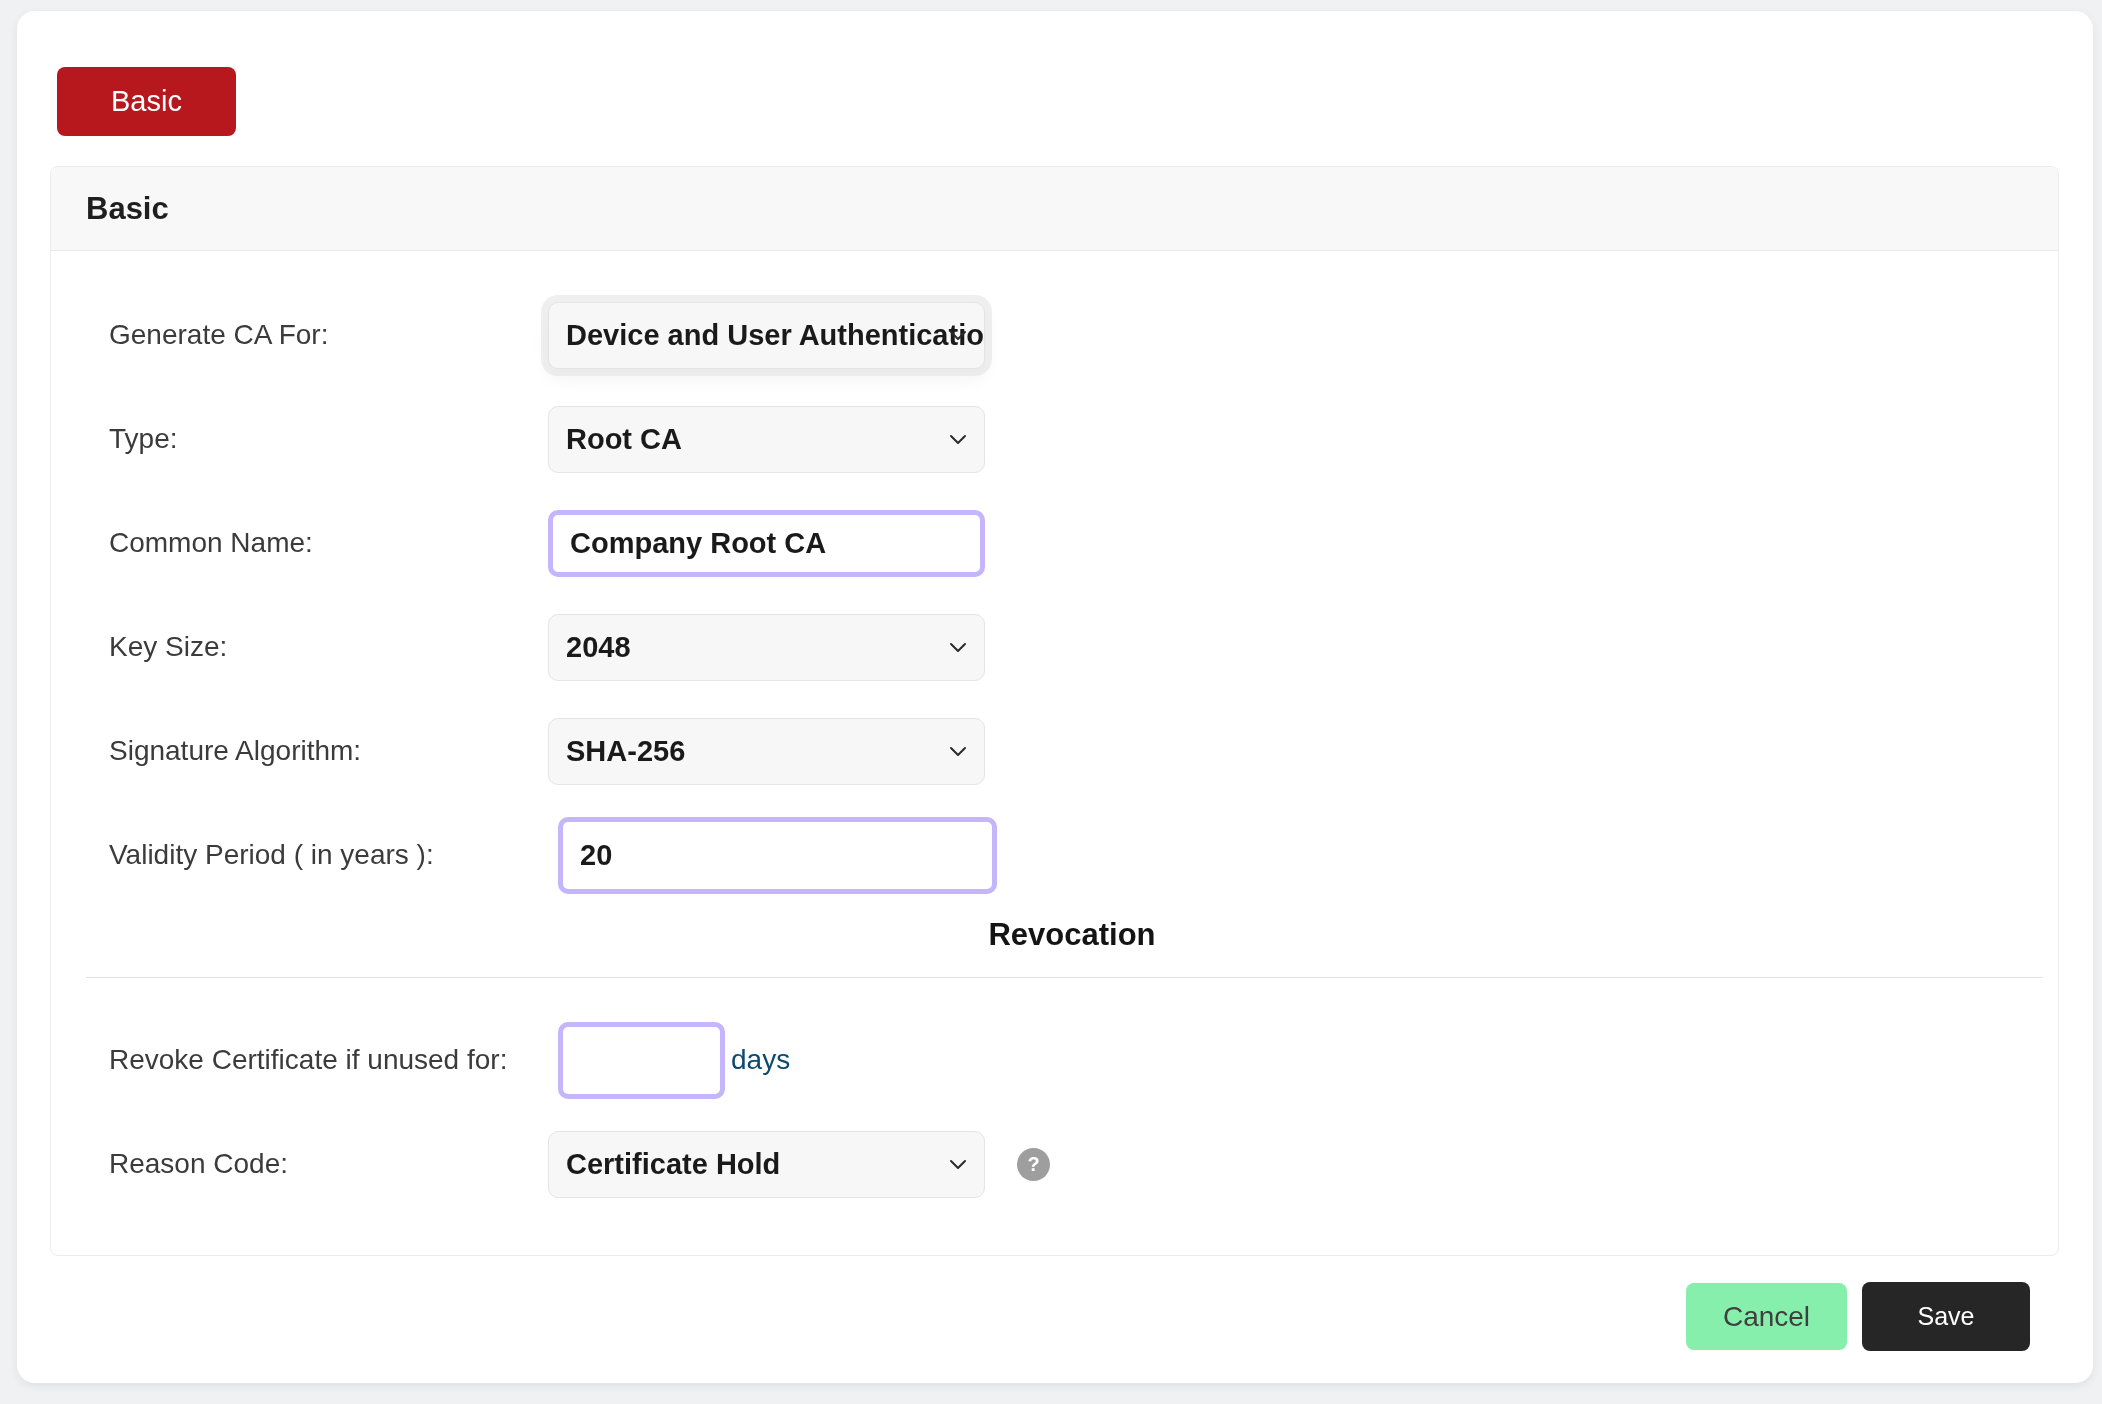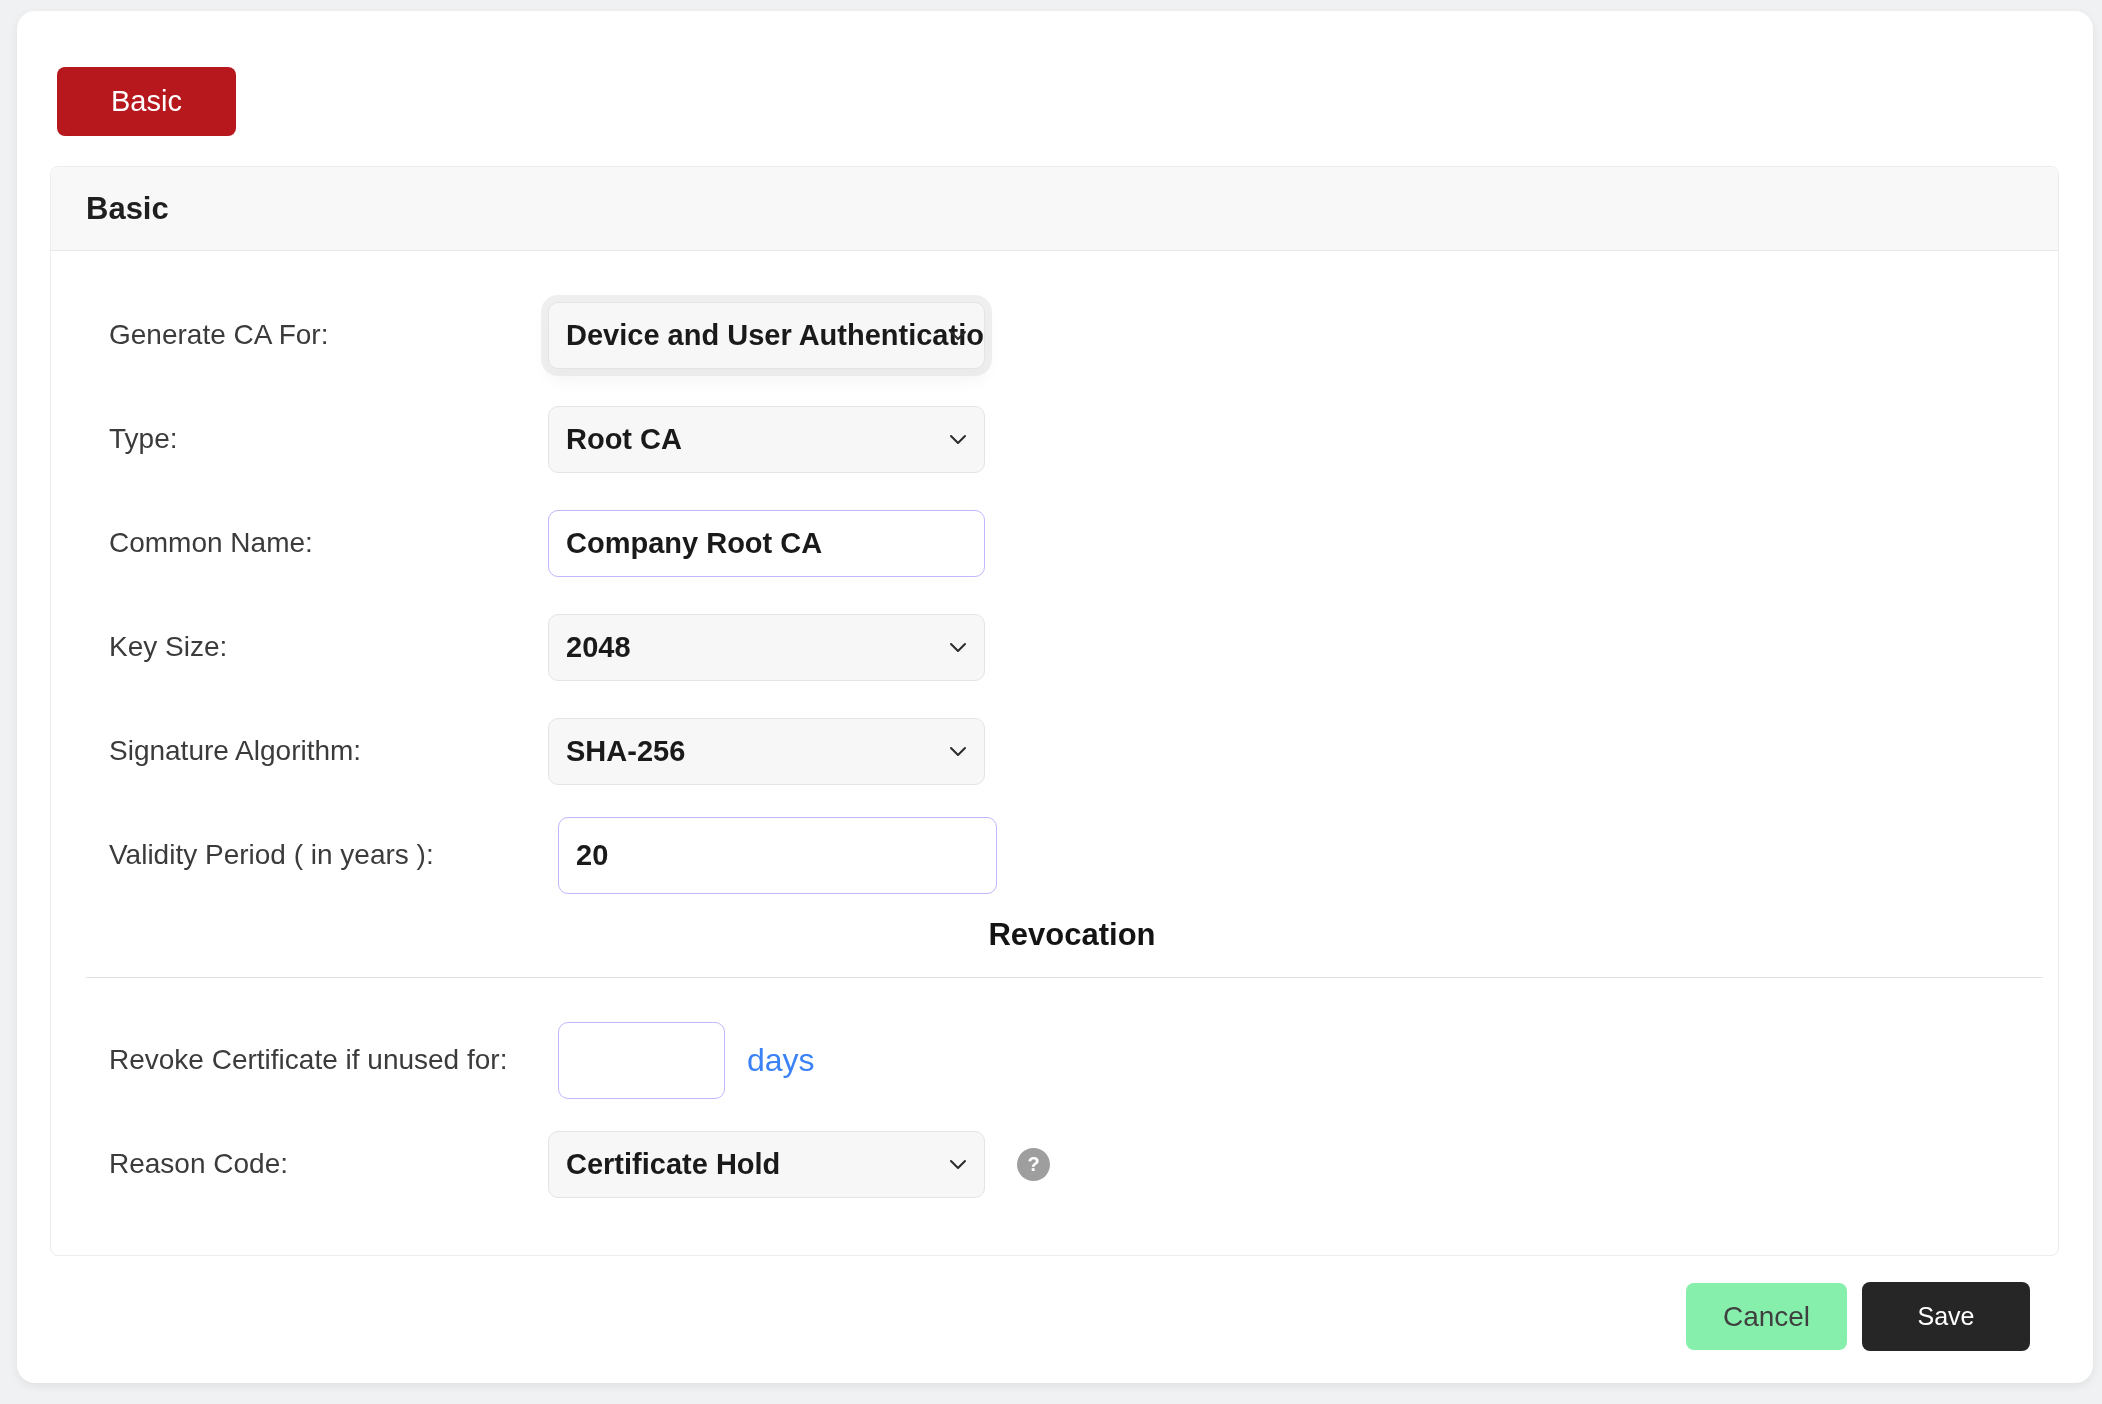--- a/index.html
+++ b/index.html
@@ -64,28 +64,28 @@
     white-space:nowrap; overflow:hidden;
     flex:1;
   }
   .chevron {
     position:absolute; right:12px; top:50%;
     transform:translateY(-50%);
     width:28px; height:28px; pointer-events:none;
   }
   .control-input {
     width:437px; height:67px;
-    background:#ffffff; border:1px solid #c4b5fd;
+    background:#ffffff; border:5px solid #c4b5fd;
     border-radius:10px; padding-left:17px;
     font-family:"Liberation Sans", sans-serif;
     font-size:29px; font-weight:700; color:#1a1a1a;
   }
   .control-input.offset { margin-left:10px; width:439px; height:77px; }
   .control-input.small { margin-left:10px; width:167px; height:77px; }
-  .suffix-text { font-size:32px; color:#3b82f6; margin-left:22px; }
+  .suffix-text { font-size:28px; color:#0c4a6e; margin-left:6px; }
   
   .section-heading {
     margin-top:10px; padding-left:35px;
     display:flex; align-items:center; gap:12px;
     font-size:31px; font-weight:700; color:#141414;
     height:44px;
     flex-direction:column;
   }
   .minus-icon { width:33px; height:33px; cursor:pointer; margin-top:2px; }
   .section-divider {

